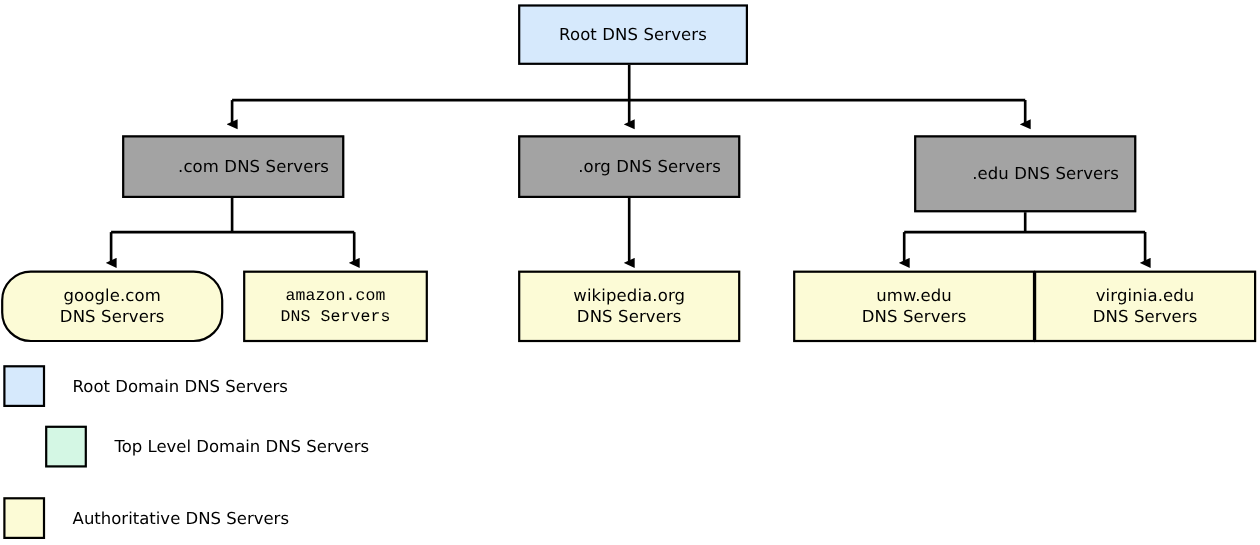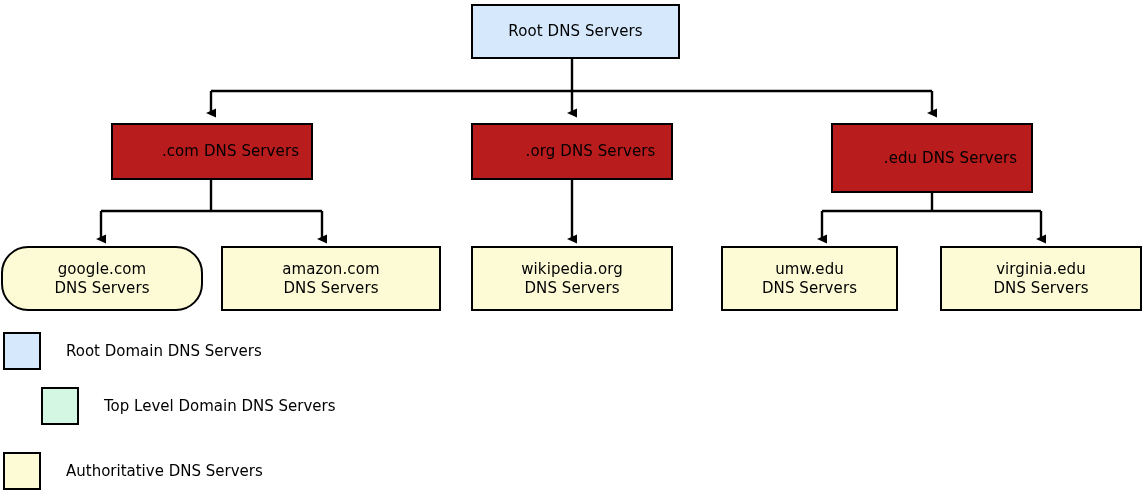--- a/index.html
+++ b/index.html
@@ -41,21 +41,21 @@
     line-height: 19px;
     color: #000000;
     text-align: center;
     letter-spacing: 0.1px;
   }
   .node .line {
     display: block;
     white-space: nowrap;
   }
   .root-level { background: #d6e9fc; }
-  .tld-level  { background: #b91c1c; padding-left: 37px; }
+  .tld-level  { background: #a3a3a3; padding-left: 37px; }
   .auth-level { background: #fcfbd6; }
 
   
   .legend {
     position: absolute;
     left: 0;
     top: 326px;
     width: 600px;
   }
   .legend-row {
@@ -127,29 +127,29 @@
     <span class="line">.org DNS Servers</span>
   </div>
   <div class="node tld-level" style="left:831px; top:123px; width:202px; height:70px;">
     <span class="line">.edu DNS Servers</span>
   </div>
 
   <div class="node auth-level" style="left:1px; top:246px; width:202px; height:65px;border-radius:27px;">
     <span class="line">google.com</span>
     <span class="line">DNS Servers</span>
   </div>
-  <div class="node auth-level" style="left:221px; top:246px; width:220px; height:65px;">
+  <div class="node auth-level" style="left:221px; top:246px; width:168px; height:65px;font-family:Liberation Mono, monospace;">
     <span class="line">amazon.com</span>
     <span class="line">DNS Servers</span>
   </div>
   <div class="node auth-level" style="left:471px; top:246px; width:202px; height:65px;">
     <span class="line">wikipedia.org</span>
     <span class="line">DNS Servers</span>
   </div>
-  <div class="node auth-level" style="left:721px; top:246px; width:177px; height:65px;">
+  <div class="node auth-level" style="left:721px; top:246px; width:220px; height:65px;">
     <span class="line">umw.edu</span>
     <span class="line">DNS Servers</span>
   </div>
   <div class="node auth-level" style="left:940px; top:246px; width:202px; height:65px;">
     <span class="line">virginia.edu</span>
     <span class="line">DNS Servers</span>
   </div>
 
   <div class="legend">
     <div class="legend-row" style="left:3px; top:4px;">

